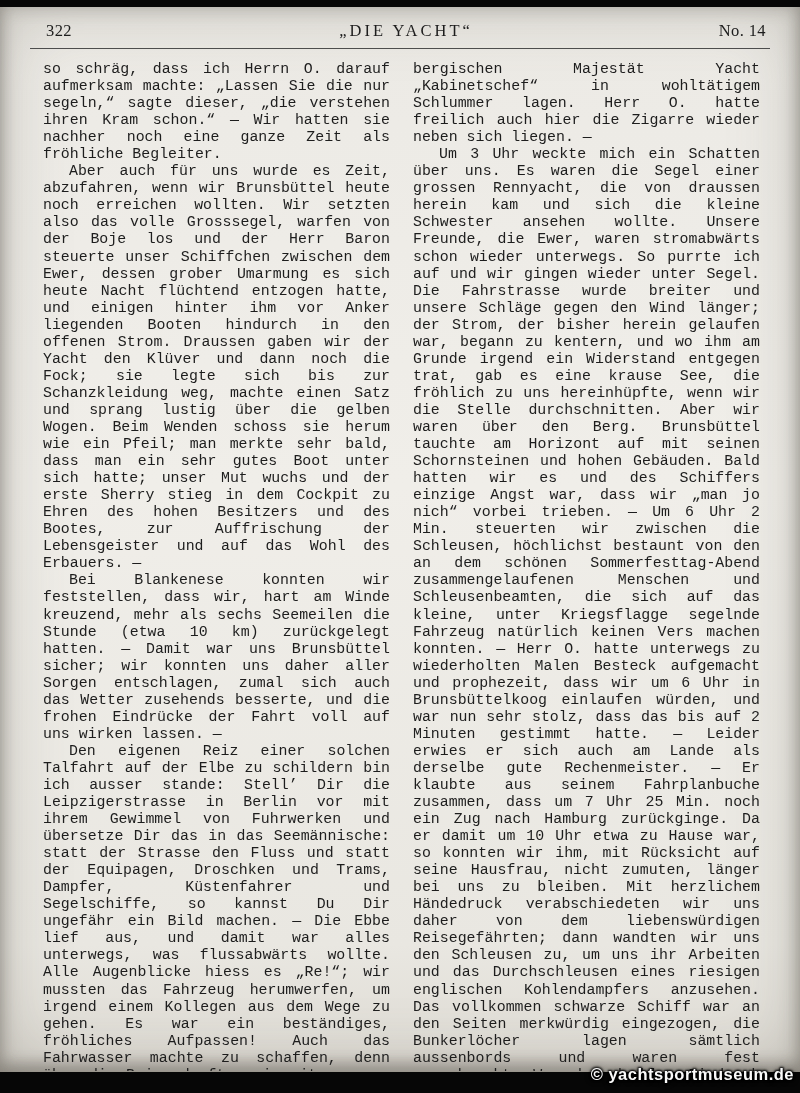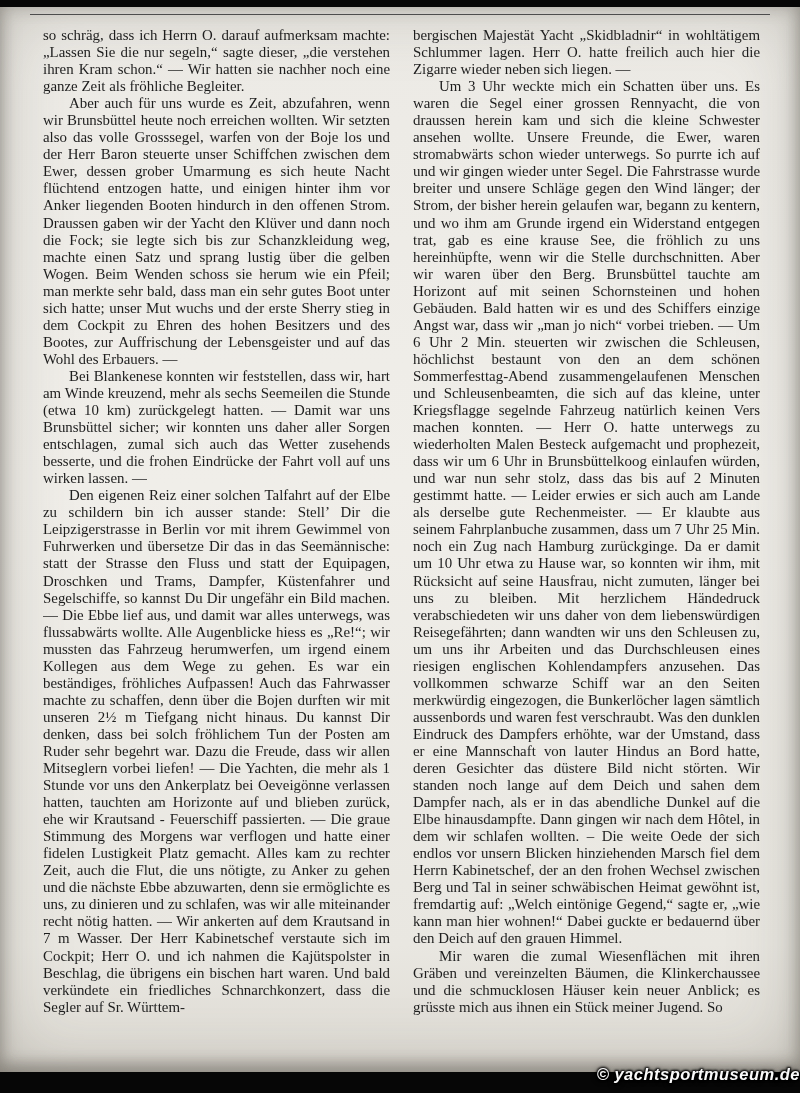--- a/index.html
+++ b/index.html
@@ -18,59 +18,63 @@
   }
   .header {
     display:flex; align-items:baseline;
     padding:14px 34px 0 46px;
     font-size:16.5px; letter-spacing:.4px;
   }
   .pageno { width:130px; }
   .title  { flex:1; text-align:center; letter-spacing:3px; }
   .issue  { width:130px; text-align:right; }
   .rule   { margin:7px 30px 0 30px; border-bottom:1.6px solid var(--rule,#4d4d4d); }
-  .columns { display:flex; gap:23px; padding:12px 40px 0 43px; }
+  .columns { display:flex; gap:23px; padding:12px 40px 0 43px;font-family:Liberation Mono, monospace; }
   .col {
     width:350px; height:1010px; overflow:hidden;
     font-size:14.9px; line-height:17.05px; text-align:justify;
     color:var(--ink,#1d1d1d);
   }
   .col p { margin:0; }
   .col p.indent { text-indent:26px; }
   .watermark {
-    position:absolute; right:0; bottom:9px; z-index:5;
+    position:absolute; right:6px; bottom:9px; z-index:5;
     font-family:"Liberation Sans","DejaVu Sans",sans-serif;
     font-weight:bold; font-size:16.5px; letter-spacing:.5px;
     color:var(--watermark,#fafafa);
     text-shadow:-1px -1px 2px rgba(0,0,0,.9), 1px -1px 2px rgba(0,0,0,.9),
                 -1px 1px 2px rgba(0,0,0,.9), 1px 1px 2px rgba(0,0,0,.9),
                 0 0 6px rgba(0,0,0,.65);
-    font-style:italic;
   }
 </style>
 </head>
 <body>
 
 <div class="page">
   <div class="edge-top"></div>
 
   <div class="paper">
+    <div class="header">
+      <span class="pageno">322</span>
+      <span class="title">„DIE YACHT“</span>
+      <span class="issue">No. 14</span>
+    </div>
     <div class="rule"></div>
 
     <div class="columns">
       <div class="col">
 
       <p class="flush">so schräg, dass ich Herrn O. darauf aufmerksam machte: „Lassen Sie die nur segeln,“ sagte dieser, „die verstehen ihren Kram schon.“ — Wir hatten sie nachher noch eine ganze Zeit als fröhliche Begleiter.</p>
           <p class="indent">Aber auch für uns wurde es Zeit, abzufahren, wenn wir Brunsbüttel heute noch erreichen wollten. Wir setzten also das volle Grosssegel, warfen von der Boje los und der Herr Baron steuerte unser Schiffchen zwischen dem Ewer, dessen grober Umarmung es sich heute Nacht flüchtend entzogen hatte, und einigen hinter ihm vor Anker liegenden Booten hindurch in den offenen Strom. Draussen gaben wir der Yacht den Klüver und dann noch die Fock; sie legte sich bis zur Schanzkleidung weg, machte einen Satz und sprang lustig über die gelben Wogen. Beim Wenden schoss sie herum wie ein Pfeil; man merkte sehr bald, dass man ein sehr gutes Boot unter sich hatte; unser Mut wuchs und der erste Sherry stieg in dem Cockpit zu Ehren des hohen Besitzers und des Bootes, zur Auffrischung der Lebensgeister und auf das Wohl des Erbauers. —</p>
           <p class="indent">Bei Blankenese konnten wir feststellen, dass wir, hart am Winde kreuzend, mehr als sechs Seemeilen die Stunde (etwa 10 km) zurückgelegt hatten. — Damit war uns Brunsbüttel sicher; wir konnten uns daher aller Sorgen entschlagen, zumal sich auch das Wetter zusehends besserte, und die frohen Eindrücke der Fahrt voll auf uns wirken lassen. —</p>
           <p class="indent">Den eigenen Reiz einer solchen Talfahrt auf der Elbe zu schildern bin ich ausser stande: Stell’ Dir die Leipzigerstrasse in Berlin vor mit ihrem Gewimmel von Fuhrwerken und übersetze Dir das in das Seemännische: statt der Strasse den Fluss und statt der Equipagen, Droschken und Trams, Dampfer, Küstenfahrer und Segelschiffe, so kannst Du Dir ungefähr ein Bild machen. — Die Ebbe lief aus, und damit war alles unterwegs, was flussabwärts wollte. Alle Augenblicke hiess es „Re!“; wir mussten das Fahrzeug herumwerfen, um irgend einem Kollegen aus dem Wege zu gehen. Es war ein beständiges, fröhliches Aufpassen! Auch das Fahrwasser machte zu schaffen, denn über die Bojen durften wir mit unseren 2½ m Tiefgang nicht hinaus. Du kannst Dir denken, dass bei solch fröhlichem Tun der Posten am Ruder sehr begehrt war. Dazu die Freude, dass wir allen Mitseglern vorbei liefen! — Die Yachten, die mehr als 1 Stunde vor uns den Ankerplatz bei Oeveigönne verlassen hatten, tauchten am Horizonte auf und blieben zurück, ehe wir Krautsand - Feuerschiff passierten. — Die graue Stimmung des Morgens war verflogen und hatte einer fidelen Lustigkeit Platz gemacht. Alles kam zu rechter Zeit, auch die Flut, die uns nötigte, zu Anker zu gehen und die nächste Ebbe abzuwarten, denn sie ermöglichte es uns, zu dinieren und zu schlafen, was wir alle miteinander recht nötig hatten. — Wir ankerten auf dem Krautsand in 7 m Wasser. Der Herr Kabinetschef verstaute sich im Cockpit; Herr O. und ich nahmen die Kajütspolster in Beschlag, die übrigens ein bischen hart waren. Und bald verkündete ein friedliches Schnarchkonzert, dass die Segler auf Sr. Württem-</p>
         </div>
       <div class="col">
 
-      <p class="flush">bergischen Majestät Yacht „Skidbladnir“ in wohltätigem Schlummer lagen. Herr O. hatte freilich auch hier die Zigarre wieder neben sich liegen. —</p>
+      <p class="flush">bergischen Majestät Yacht „Kabinetschef“ in wohltätigem Schlummer lagen. Herr O. hatte freilich auch hier die Zigarre wieder neben sich liegen. —</p>
           <p class="indent">Um 3 Uhr weckte mich ein Schatten über uns. Es waren die Segel einer grossen Rennyacht, die von draussen herein kam und sich die kleine Schwester ansehen wollte. Unsere Freunde, die Ewer, waren stromabwärts schon wieder unterwegs. So purrte ich auf und wir gingen wieder unter Segel. Die Fahrstrasse wurde breiter und unsere Schläge gegen den Wind länger; der Strom, der bisher herein gelaufen war, begann zu kentern, und wo ihm am Grunde irgend ein Widerstand entgegen trat, gab es eine krause See, die fröhlich zu uns hereinhüpfte, wenn wir die Stelle durchschnitten. Aber wir waren über den Berg. Brunsbüttel tauchte am Horizont auf mit seinen Schornsteinen und hohen Gebäuden. Bald hatten wir es und des Schiffers einzige Angst war, dass wir „man jo nich“ vorbei trieben. — Um 6 Uhr 2 Min. steuerten wir zwischen die Schleusen, höchlichst bestaunt von den an dem schönen Sommerfesttag-Abend zusammengelaufenen Menschen und Schleusenbeamten, die sich auf das kleine, unter Kriegsflagge segelnde Fahrzeug natürlich keinen Vers machen konnten. — Herr O. hatte unterwegs zu wiederholten Malen Besteck aufgemacht und prophezeit, dass wir um 6 Uhr in Brunsbüttelkoog einlaufen würden, und war nun sehr stolz, dass das bis auf 2 Minuten gestimmt hatte. — Leider erwies er sich auch am Lande als derselbe gute Rechenmeister. — Er klaubte aus seinem Fahrplanbuche zusammen, dass um 7 Uhr 25 Min. noch ein Zug nach Hamburg zurückginge. Da er damit um 10 Uhr etwa zu Hause war, so konnten wir ihm, mit Rücksicht auf seine Hausfrau, nicht zumuten, länger bei uns zu bleiben. Mit herzlichem Händedruck verabschiedeten wir uns daher von dem liebenswürdigen Reisegefährten; dann wandten wir uns den Schleusen zu, um uns ihr Arbeiten und das Durchschleusen eines riesigen englischen Kohlendampfers anzusehen. Das vollkommen schwarze Schiff war an den Seiten merkwürdig eingezogen, die Bunkerlöcher lagen sämtlich aussenbords und waren fest verschraubt. Was den dunklen Eindruck des Dampfers erhöhte, war der Umstand, dass er eine Mannschaft von lauter Hindus an Bord hatte, deren Gesichter das düstere Bild nicht störten. Wir standen noch lange auf dem Deich und sahen dem Dampfer nach, als er in das abendliche Dunkel auf die Elbe hinausdampfte. Dann gingen wir nach dem Hôtel, in dem wir schlafen wollten. – Die weite Oede der sich endlos vor unsern Blicken hinziehenden Marsch fiel dem Herrn Kabinetschef, der an den frohen Wechsel zwischen Berg und Tal in seiner schwäbischen Heimat gewöhnt ist, fremdartig auf: „Welch eintönige Gegend,“ sagte er, „wie kann man hier wohnen!“ Dabei guckte er bedauernd über den Deich auf den grauen Himmel.</p>
           <p class="indent">Mir waren die zumal Wiesenflächen mit ihren Gräben und vereinzelten Bäumen, die Klinkerchaussee und die schmucklosen Häuser kein neuer Anblick; es grüsste mich aus ihnen ein Stück meiner Jugend. So</p>
         </div>
     </div>
   </div>
 
   <div class="edge-bottom"></div>
   <div class="watermark">© yachtsportmuseum.de</div>
 </div>
 

